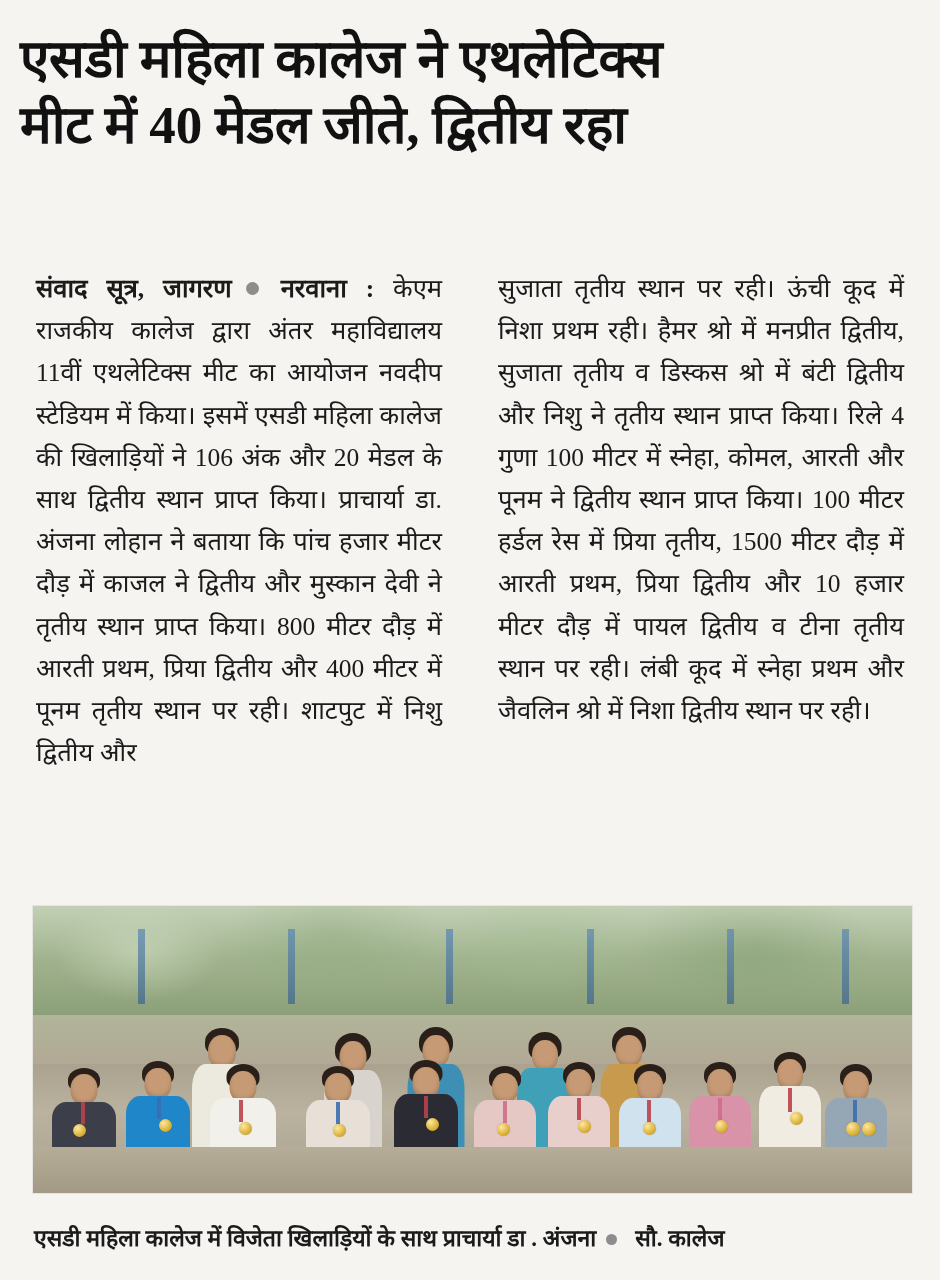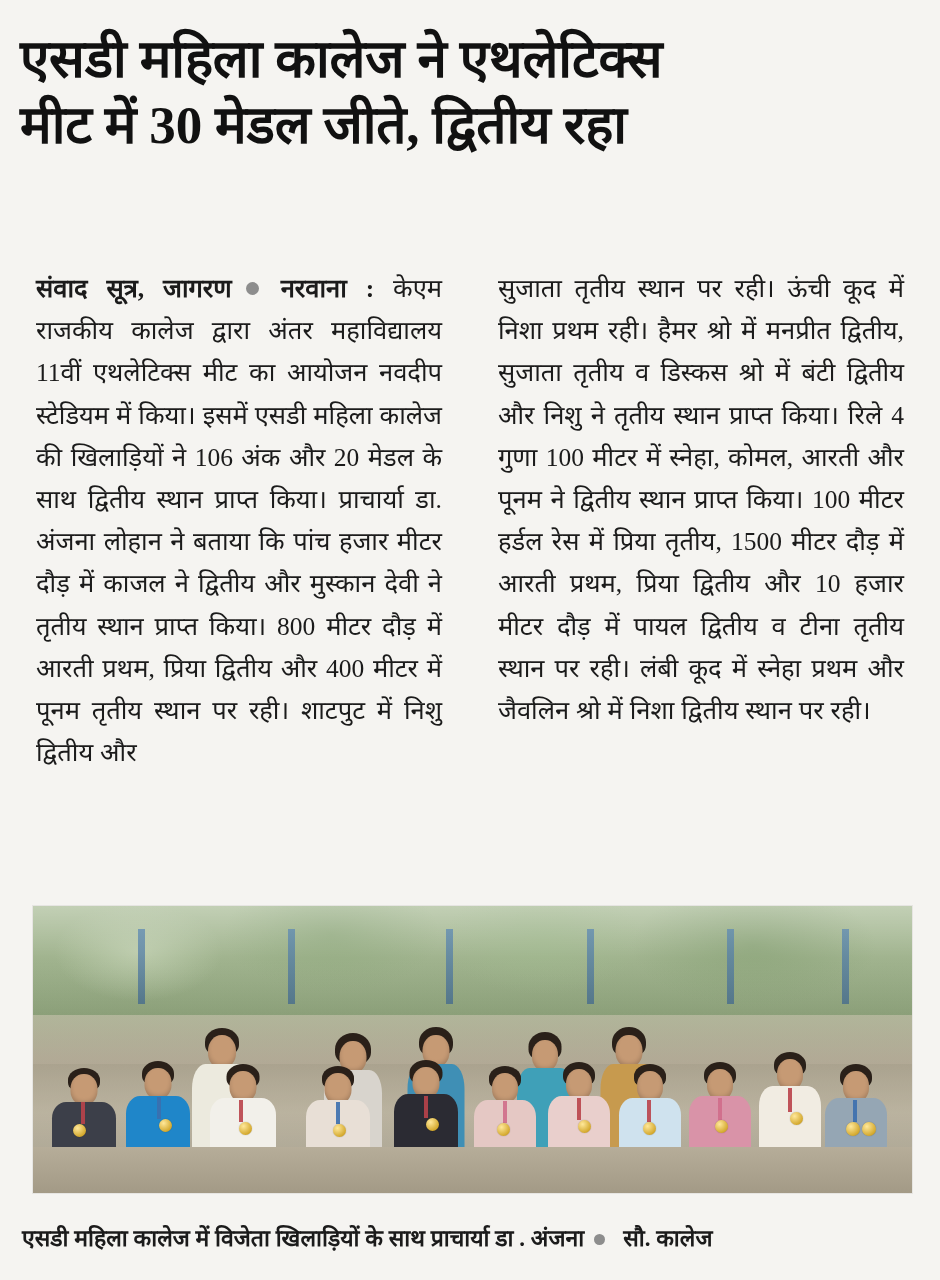--- a/index.html
+++ b/index.html
@@ -172,21 +172,21 @@
     width: 4px;
     background: #b9424a;
     opacity: 0.9;
   }
   .person .ribbon.blue { background: #3b6fae; }
   .person .ribbon.pink { background: #cf6d8a; }
 
   
   .caption {
     position: absolute;
-    left: 22px;
+    left: 34px;
     top: 1222px;
     width: 900px;
     font-family: "Liberation Serif", "DejaVu Serif", serif;
     font-size: 23px;
     line-height: 34px;
     font-weight: 700;
     color: #1b1b1b;
     white-space: nowrap;
   }
   .caption .bullet-sep {
@@ -196,21 +196,21 @@
     vertical-align: 1px;
   }
 </style>
 </head>
 <body>
 
 <div class="page">
 
   <div class="headline">
     <div class="headline-line">एसडी महिला कालेज ने एथलेटिक्स</div>
-    <div class="headline-line">मीट में 30 मेडल जीते, द्वितीय रहा</div>
+    <div class="headline-line">मीट में 40 मेडल जीते, द्वितीय रहा</div>
   </div>
 
   <div class="body-columns">
 
     <div class="column">
       <p class="col-para"><span class="byline">संवाद सूत्र, जागरण</span><span class="bullet-sep"></span><span class="dateline">नरवाना :</span> <span>केएम राजकीय कालेज द्वारा अंतर महाविद्यालय 11वीं एथलेटिक्स मीट का आयोजन नवदीप स्टेडियम में किया। इसमें एसडी महिला कालेज की खिलाड़ियों ने 106 अंक और 20 मेडल के साथ द्वितीय स्थान प्राप्त किया। प्राचार्या डा. अंजना लोहान ने बताया कि पांच हजार मीटर दौड़ में काजल ने द्वितीय और मुस्कान देवी ने तृतीय स्थान प्राप्त किया। 800 मीटर दौड़ में आरती प्रथम, प्रिया द्वितीय और 400 मीटर में पूनम तृतीय स्थान पर रही। शाटपुट में निशु द्वितीय और</span></p>
     </div>
 
     <div class="column">
       <p class="col-para"><span>सुजाता तृतीय स्थान पर रही। ऊंची कूद में निशा प्रथम रही। हैमर श्रो में मनप्रीत द्वितीय, सुजाता तृतीय व डिस्कस श्रो में बंटी द्वितीय और निशु ने तृतीय स्थान प्राप्त किया। रिले 4 गुणा 100 मीटर में स्नेहा, कोमल, आरती और पूनम ने द्वितीय स्थान प्राप्त किया। 100 मीटर हर्डल रेस में प्रिया तृतीय, 1500 मीटर दौड़ में आरती प्रथम, प्रिया द्वितीय और 10 हजार मीटर दौड़ में पायल द्वितीय व टीना तृतीय स्थान पर रही। लंबी कूद में स्नेहा प्रथम और जैवलिन श्रो में निशा द्वितीय स्थान पर रही।</span></p>

